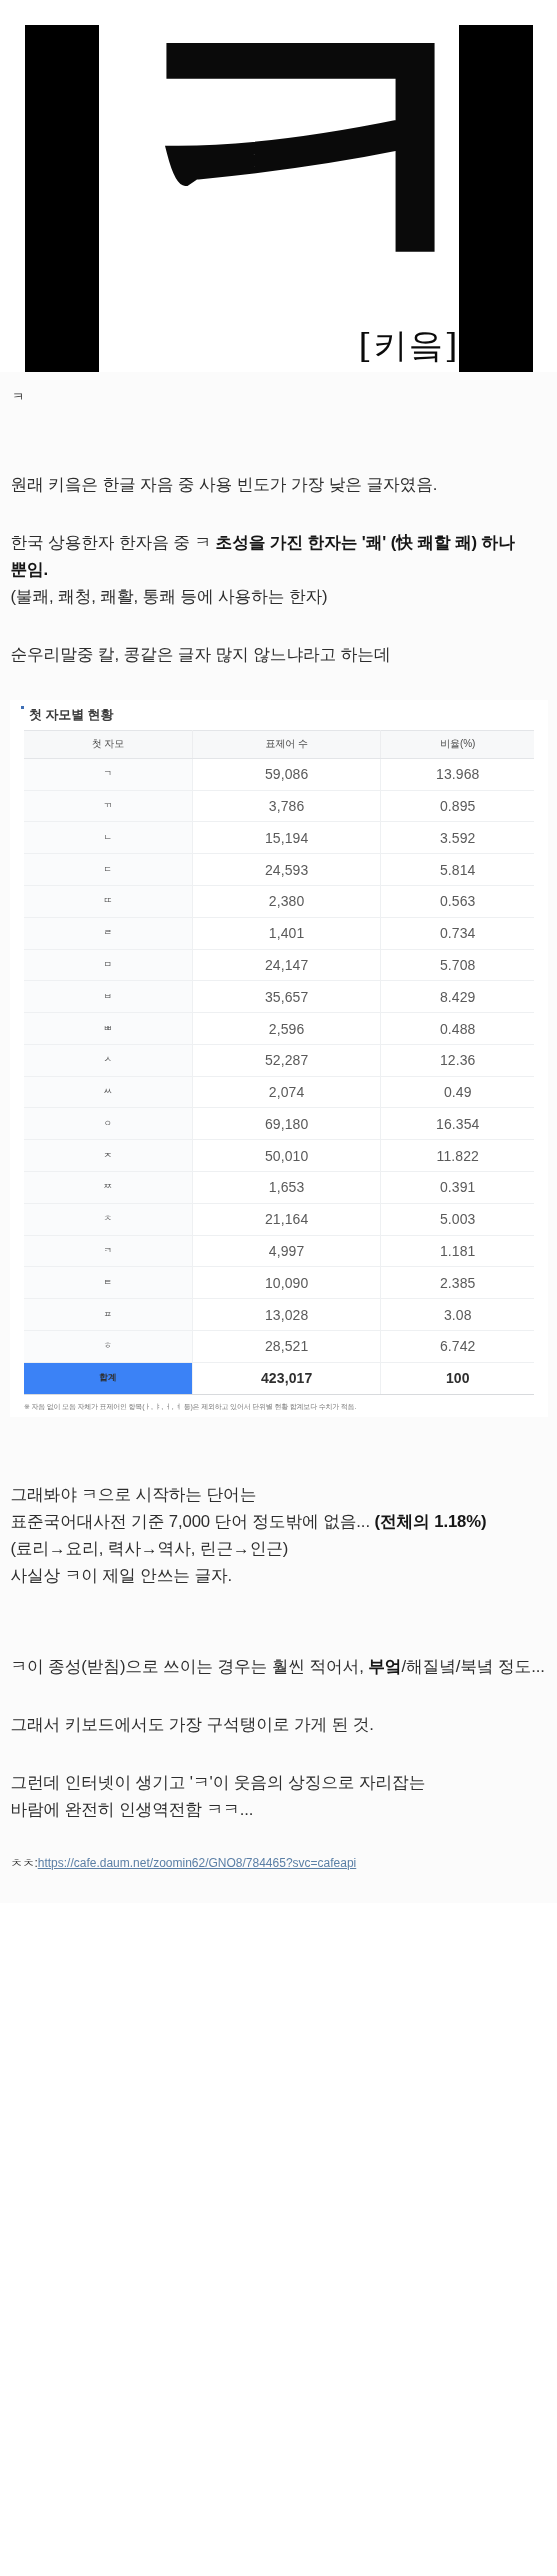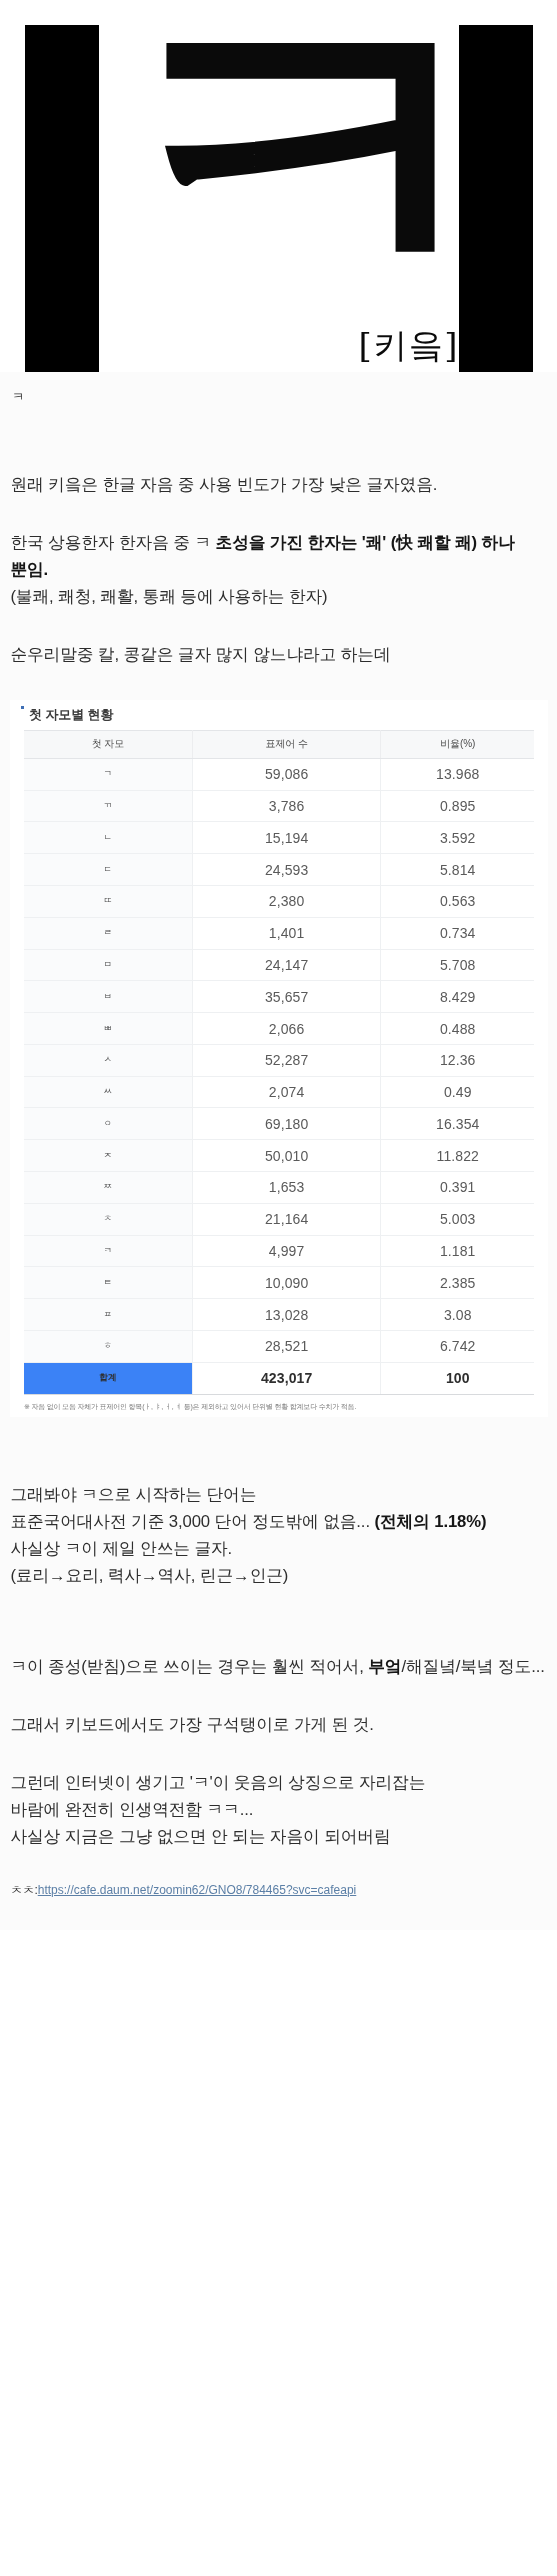--- a/index.html
+++ b/index.html
@@ -285,21 +285,21 @@
               <td>24,147</td>
               <td>5.708</td>
             </tr>
             <tr>
               <td class="jamo">ㅂ</td>
               <td>35,657</td>
               <td>8.429</td>
             </tr>
             <tr>
               <td class="jamo">ㅃ</td>
-              <td>2,066</td>
+              <td>2,596</td>
               <td>0.488</td>
             </tr>
             <tr>
               <td class="jamo">ㅅ</td>
               <td>52,287</td>
               <td>12.36</td>
             </tr>
             <tr>
               <td class="jamo">ㅆ</td>
               <td>2,074</td>
@@ -352,40 +352,39 @@
             </tr>
           </tbody>
       </table>
       <div class="table-note">※ 자음 없이 모음 자체가 표제어인 항목(ㅏ, ㅑ, ㅓ, ㅕ 등)은 제외하고 있어서 단위별 현황 합계보다 수치가 적음.</div>
     </div>
 
     <div class="spacer-lg"></div>
 
     <p class="para">그래봐야 ㅋ으로 시작하는 단어는</p>
     <p class="para">
-      <span>표준국어대사전 기준 3,000 단어 정도밖에 없음... </span><span class="b">(전체의 1.18%)</span>
+      <span>표준국어대사전 기준 7,000 단어 정도밖에 없음... </span><span class="b">(전체의 1.18%)</span>
     </p>
+    <p class="para">(료리→요리, 력사→역사, 린근→인근)</p>
     <p class="para">사실상 ㅋ이 제일 안쓰는 글자.</p>
-    <p class="para">(료리→요리, 력사→역사, 린근→인근)</p>
 
     <div class="spacer-lg"></div>
 
     <p class="para">
       <span>ㅋ이 종성(받침)으로 쓰이는 경우는 훨씬 적어서, </span><span class="b">부엌</span><span>/해질녘/북녘 정도...</span>
     </p>
 
     <div class="spacer-md"></div>
 
     <p class="para">그래서 키보드에서도 가장 구석탱이로 가게 된 것.</p>
 
     <div class="spacer-md"></div>
 
     <p class="para">그런데 인터넷이 생기고 'ㅋ'이 웃음의 상징으로 자리잡는</p>
     <p class="para">바람에 완전히 인생역전함 ㅋㅋ...</p>
-    <p class="para">사실상 지금은 그냥 없으면 안 되는 자음이 되어버림</p>
 
     <div class="spacer-md"></div>
 
     <p class="source-line">
       <span>ㅊㅊ:</span><a href="#">https://cafe.daum.net/zoomin62/GNO8/784465?svc=cafeapi</a>
     </p>
 
   </div>
 </div>
 

